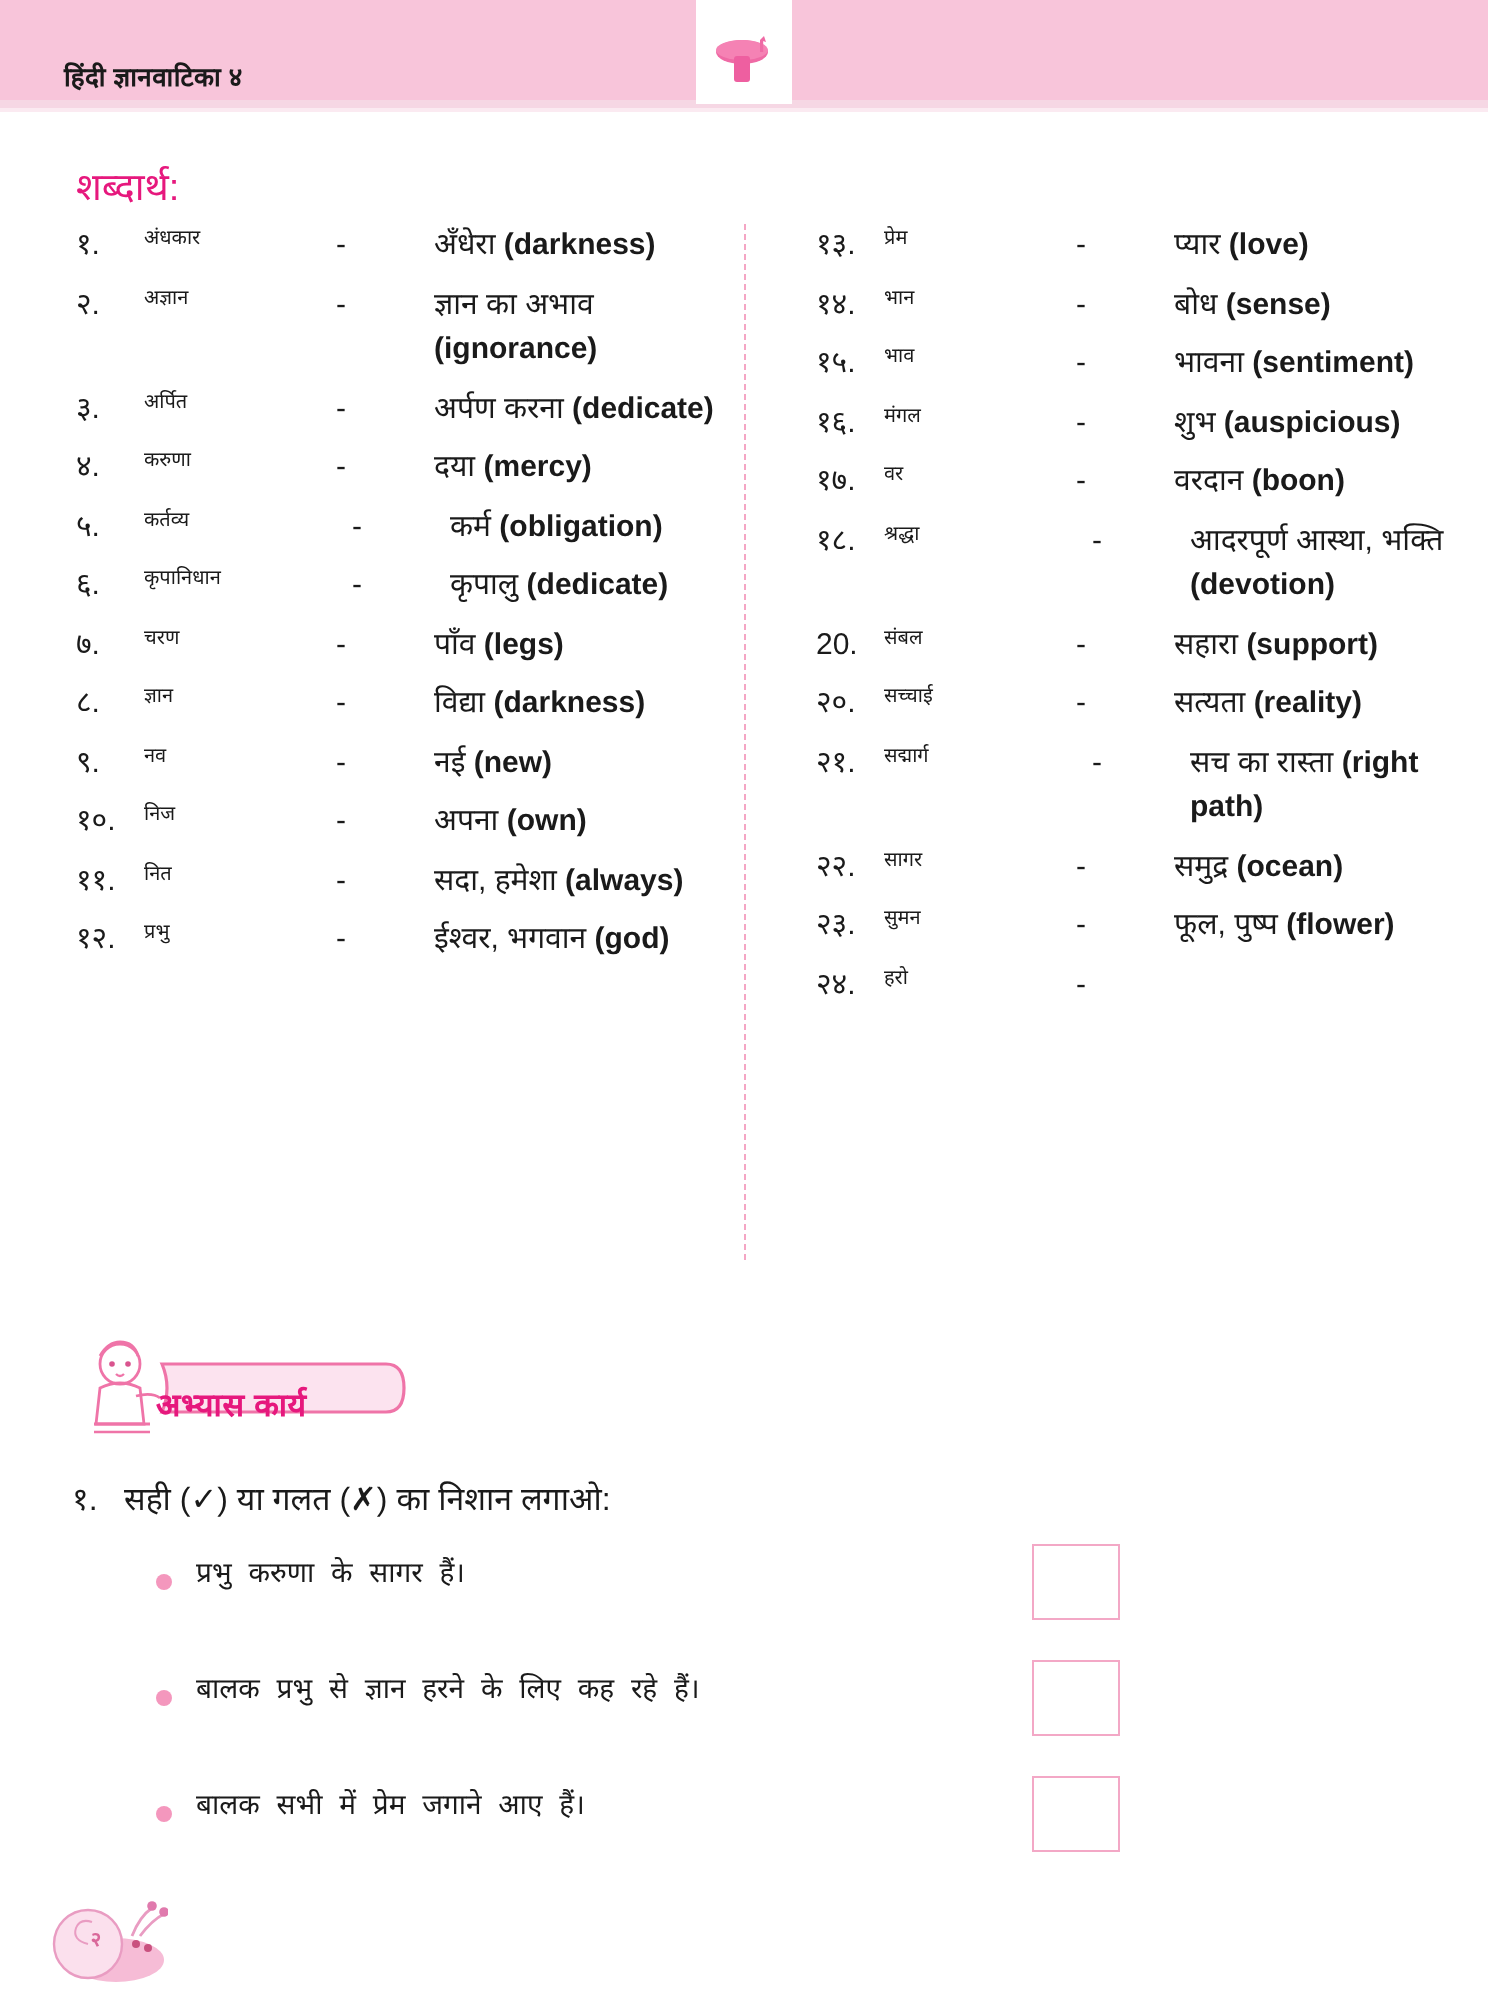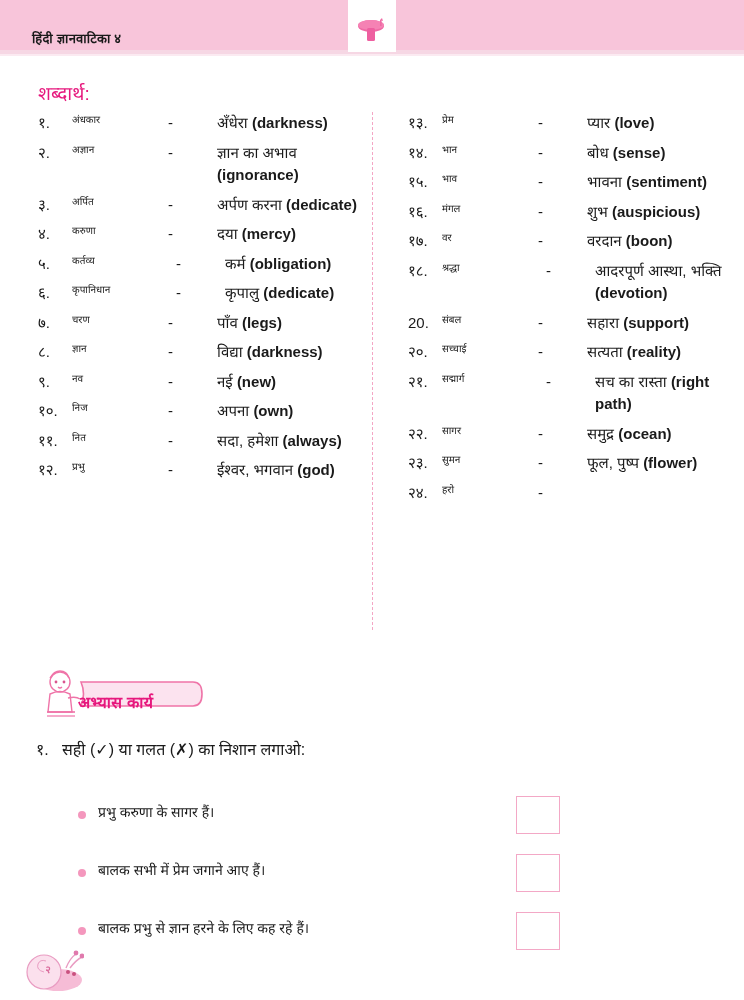--- a/index.html
+++ b/index.html
@@ -178,23 +178,24 @@
     color: #1a1a1a;
   }
   .question-text {
     font-size: 16px;
     color: #1a1a1a;
   }
 
   
   .statements {
     position: absolute;
-    top: 802px;
+    top: 778px;
     left: 0;
     width: 664px;
+    font-family: Liberation Mono, monospace;
   }
   .statement-row {
     position: relative;
     height: 58px;
   }
   .statement-bullet {
     position: absolute;
     left: 78px;
     top: 9px;
     width: 8px;
@@ -438,26 +439,26 @@
 </div>
 
 <div class="statements" id="statements">
     <div class="statement-row">
       <span class="statement-bullet"></span>
       <span class="statement-text">प्रभु करुणा के सागर हैं।</span>
       <span class="statement-box"></span>
     </div>
     <div class="statement-row">
       <span class="statement-bullet"></span>
-      <span class="statement-text">बालक सभी में प्रेम जगाने आए हैं।</span>
+      <span class="statement-text">बालक प्रभु से ज्ञान हरने के लिए कह रहे हैं।</span>
       <span class="statement-box"></span>
     </div>
     <div class="statement-row">
       <span class="statement-bullet"></span>
-      <span class="statement-text">बालक प्रभु से ज्ञान हरने के लिए कह रहे हैं।</span>
+      <span class="statement-text">बालक सभी में प्रेम जगाने आए हैं।</span>
       <span class="statement-box"></span>
     </div>
   </div>
 
 <div class="page-mascot">
   <svg viewBox="0 0 66 46" width="66" height="46">
     <ellipse cx="40" cy="32" rx="24" ry="11" fill="#f6bcd6"></ellipse>
     <circle cx="26" cy="24" r="17" fill="#fbe0ed" stroke="#e99cc2" stroke-width="1.2"></circle>
     <path d="M26 24 q-8 -2 -6 -8 q2 -5 8 -3" fill="none" stroke="#e99cc2" stroke-width="1"></path>
     <path d="M48 20 q4 -10 10 -14" fill="none" stroke="#e99cc2" stroke-width="1.4"></path>

